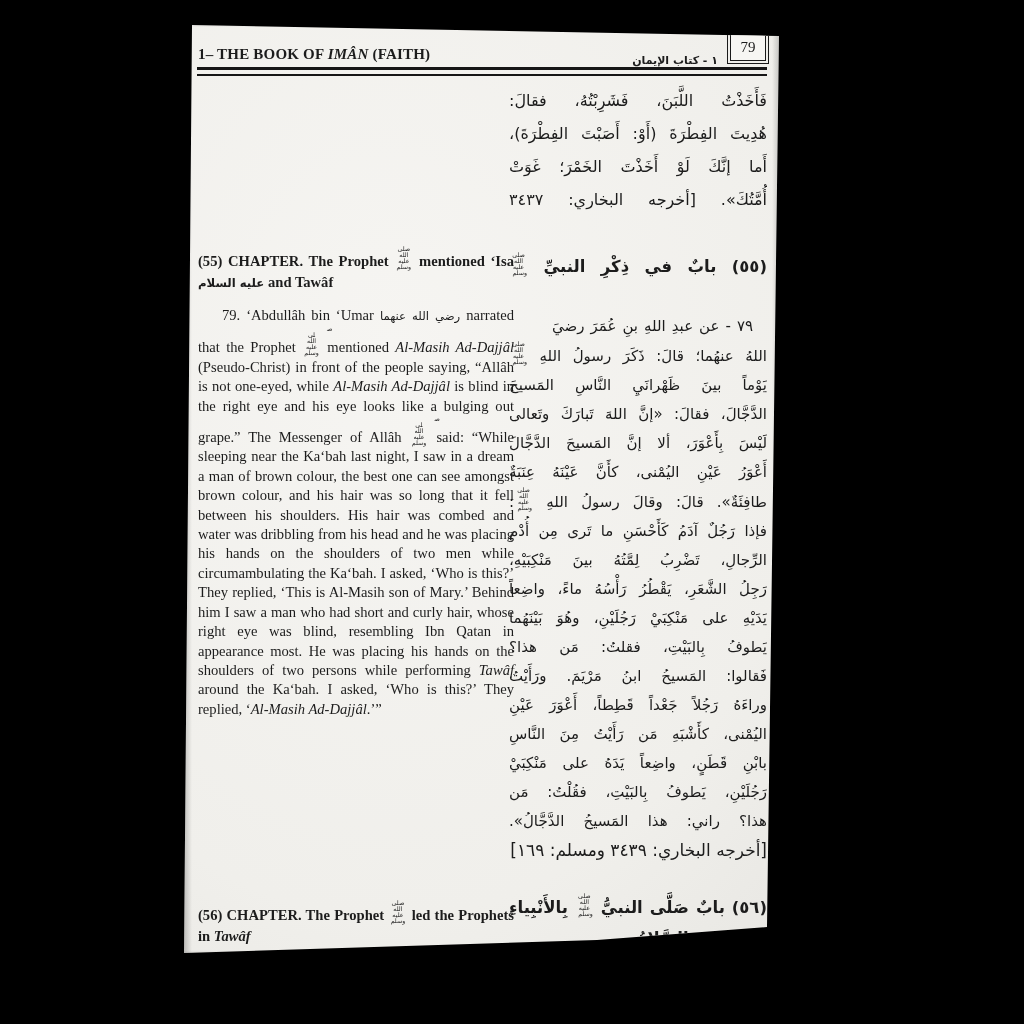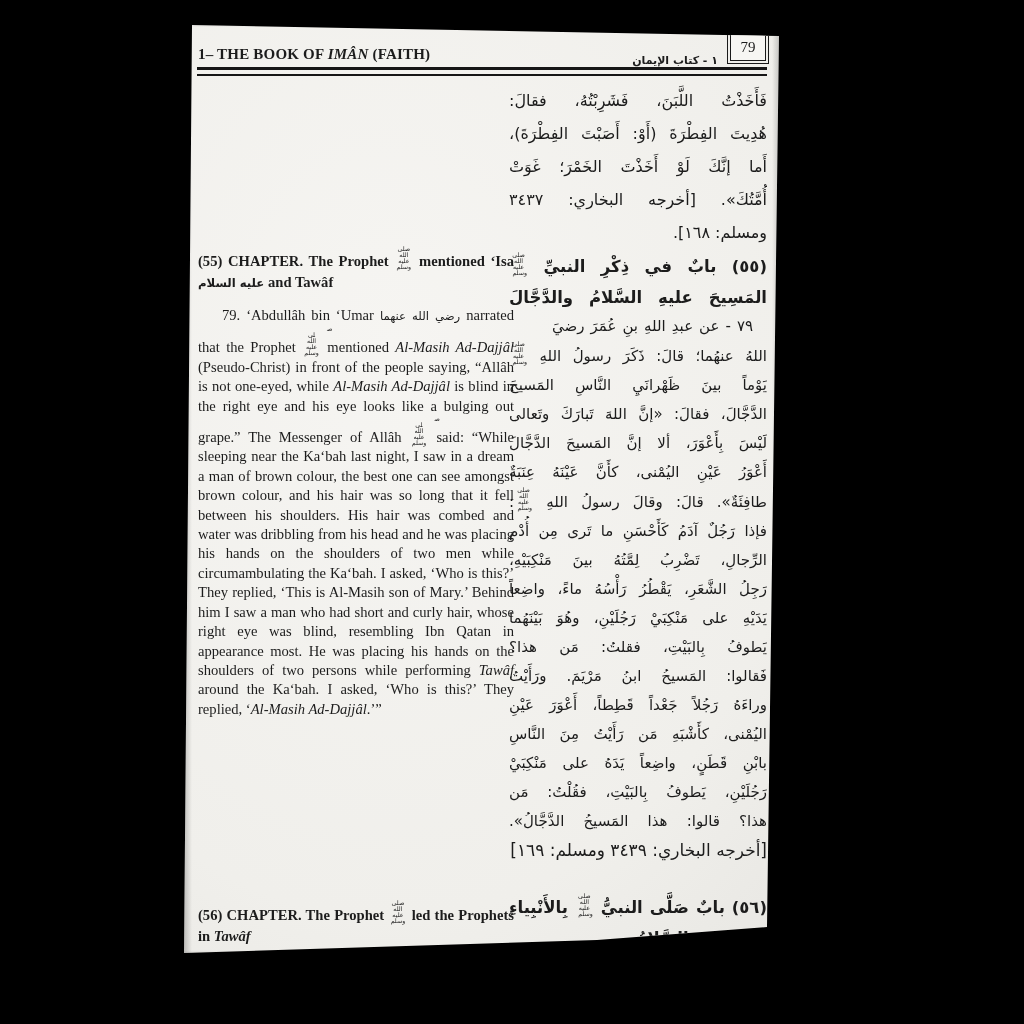--- a/index.html
+++ b/index.html
@@ -80,45 +80,43 @@
     <div id="hadith-en"><span>79. ‘Abdullâh bin ‘Umar </span><span class="arab">رضي الله عنهما</span><span> narrated that the Prophet <span class="saw">صلى الله عليه وسلم</span> mentioned </span><span class="it">Al-Masih Ad-Dajjâl</span><span> (Pseudo-Christ) in front of the people saying, “Allâh is not one-eyed, while </span><span class="it">Al-Masih Ad-Dajjâl</span><span> is blind in the right eye and his eye looks like a bulging out grape.” The Messenger of Allâh <span class="saw">صلى الله عليه وسلم</span> said: “While sleeping near the Ka‘bah last night, I saw in a dream a man of brown colour, the best one can see amongst brown colour, and his hair was so long that it fell between his shoulders. His hair was combed and water was dribbling from his head and he was placing his hands on the shoulders of two men while circumambulating the Ka‘bah. I asked, ‘Who is this?’ They replied, ‘This is Al-Masih son of Mary.’ Behind him I saw a man who had short and curly hair, whose right eye was blind, resembling Ibn Qatan in appearance most. He was placing his hands on the shoulders of two persons while performing </span><span class="it">Tawâf</span><span> around the Ka‘bah. I asked, ‘Who is this?’ They replied, ‘</span><span class="it">Al-Masih Ad-Dajjâl</span><span>.’”</span></div>
     <div id="ch56-en" class="en-heading"><span>(56) CHAPTER. The Prophet <span class="saw">صلى الله عليه وسلم</span> led the Prophets in </span><span class="it">Tawâf</span></div>
   </div>
 
   <div class="ar-col">
     <div id="ar-top" class="ar-top">
         <div class="aline">فَأَخَذْتُ اللَّبَنَ، فَشَرِبْتُهُ، فقالَ:</div>
         <div class="aline">هُدِيتَ الفِطْرَةَ (أَوْ: أَصَبْتَ الفِطْرَةَ)،</div>
         <div class="aline">أَما إنَّكَ لَوْ أَخَذْتَ الخَمْرَ؛ غَوَتْ</div>
         <div class="aline">أُمَّتُكَ». [أخرجه البخاري: ٣٤٣٧</div>
-        <div class="aline nj">ومسلم: ١٦٨].</div>
       </div>
     <div id="ch55-ar" class="ar-head">
         <div class="aline">(٥٥) بابٌ في ذِكْرِ النبيِّ <span class="saw">صلى الله عليه وسلم</span></div>
-        <div class="aline">المَسِيحَ عليهِ السَّلامُ والدَّجَّالَ</div>
       </div>
     <div id="hadith-ar">
         <div class="aline ind1">٧٩ - عن عبدِ اللهِ بنِ عُمَرَ رضيَ</div>
         <div class="aline">اللهُ عنهُما؛ قالَ: ذَكَرَ رسولُ اللهِ <span class="saw">صلى الله عليه وسلم</span></div>
         <div class="aline">يَوْماً بينَ ظَهْرانَيِ النَّاسِ المَسيحَ</div>
         <div class="aline">الدَّجَّالَ، فقالَ: «إنَّ اللهَ تَبارَكَ وتَعالى</div>
         <div class="aline">لَيْسَ بِأَعْوَرَ، ألا إنَّ المَسيحَ الدَّجَّالَ</div>
         <div class="aline">أَعْوَرُ عَيْنِ اليُمْنى، كأَنَّ عَيْنَهُ عِنَبَةٌ</div>
         <div class="aline">طافِئَةٌ». قالَ: وقالَ رسولُ اللهِ <span class="saw">صلى الله عليه وسلم</span>:</div>
         <div class="aline">فإذا رَجُلٌ آدَمُ كَأَحْسَنِ ما تَرى مِن أُدْمِ</div>
         <div class="aline">الرِّجالِ، تَضْرِبُ لِمَّتُهُ بينَ مَنْكِبَيْهِ،</div>
         <div class="aline">رَجِلُ الشَّعَرِ، يَقْطُرُ رَأْسُهُ ماءً، واضِعاً</div>
         <div class="aline">يَدَيْهِ على مَنْكِبَيْ رَجُلَيْنِ، وهُوَ بَيْنَهُما</div>
         <div class="aline">يَطوفُ بِالبَيْتِ، فقلتُ: مَن هذا؟</div>
         <div class="aline">فَقالوا: المَسيحُ ابنُ مَرْيَمَ. ورَأَيْتُ</div>
         <div class="aline">وراءَهُ رَجُلاً جَعْداً قَطِطاً، أَعْوَرَ عَيْنِ</div>
         <div class="aline">اليُمْنى، كأَشْبَهِ مَن رَأَيْتُ مِنَ النَّاسِ</div>
         <div class="aline">بابْنِ قَطَنٍ، واضِعاً يَدَهُ على مَنْكِبَيْ</div>
         <div class="aline">رَجُلَيْنِ، يَطوفُ بِالبَيْتِ، فقُلْتُ: مَن</div>
-        <div class="aline">هذا؟ قالوا: هذا المَسيحُ الدَّجَّالُ».</div>
+        <div class="aline">هذا؟ راني: هذا المَسيحُ الدَّجَّالُ».</div>
         <div class="aline cite">[أخرجه البخاري: ٣٤٣٩ ومسلم: ١٦٩].</div>
       </div>
     <div id="ch56-ar" class="ar-head">
         <div class="aline">(٥٦) بابٌ صَلَّى النبيُّ <span class="saw">صلى الله عليه وسلم</span> بِالأَنْبِياءِ</div>
         <div class="aline nj ind2">عليهِمُ السَّلامُ</div>
       </div>
   </div>
 
 </div>
 

